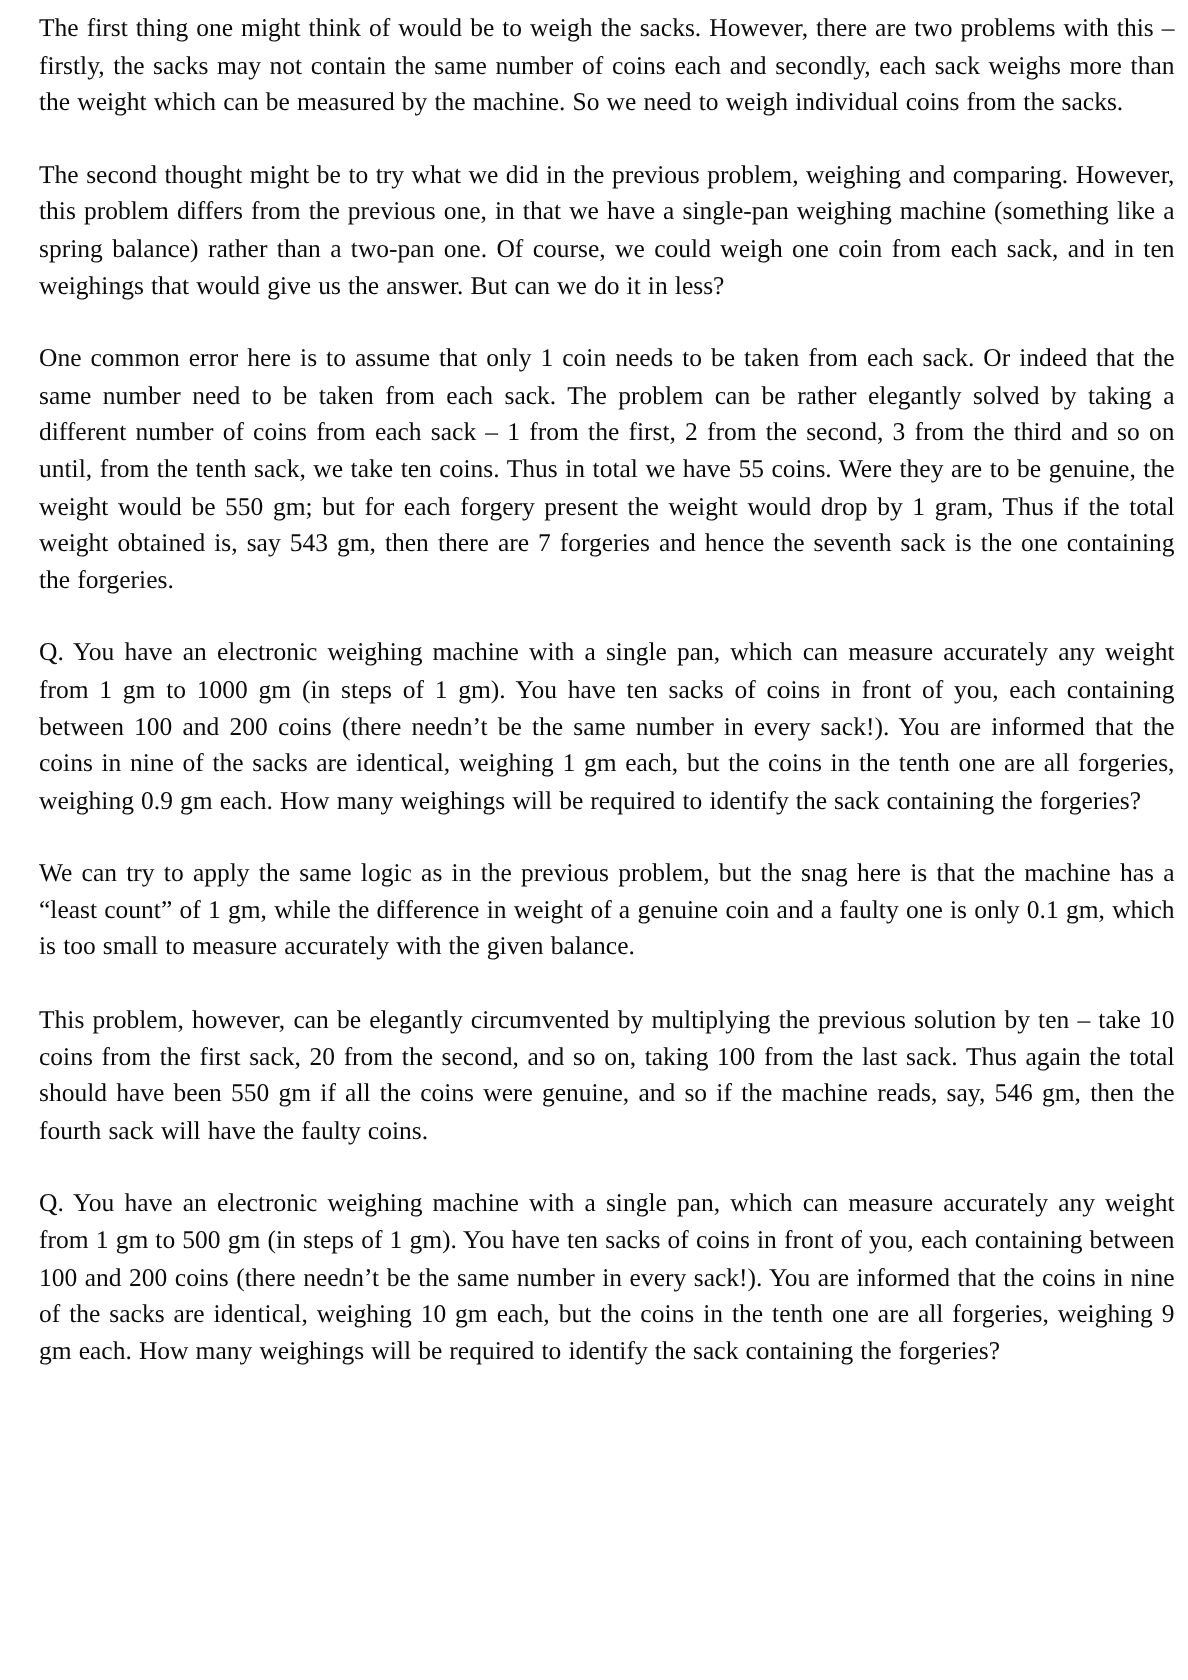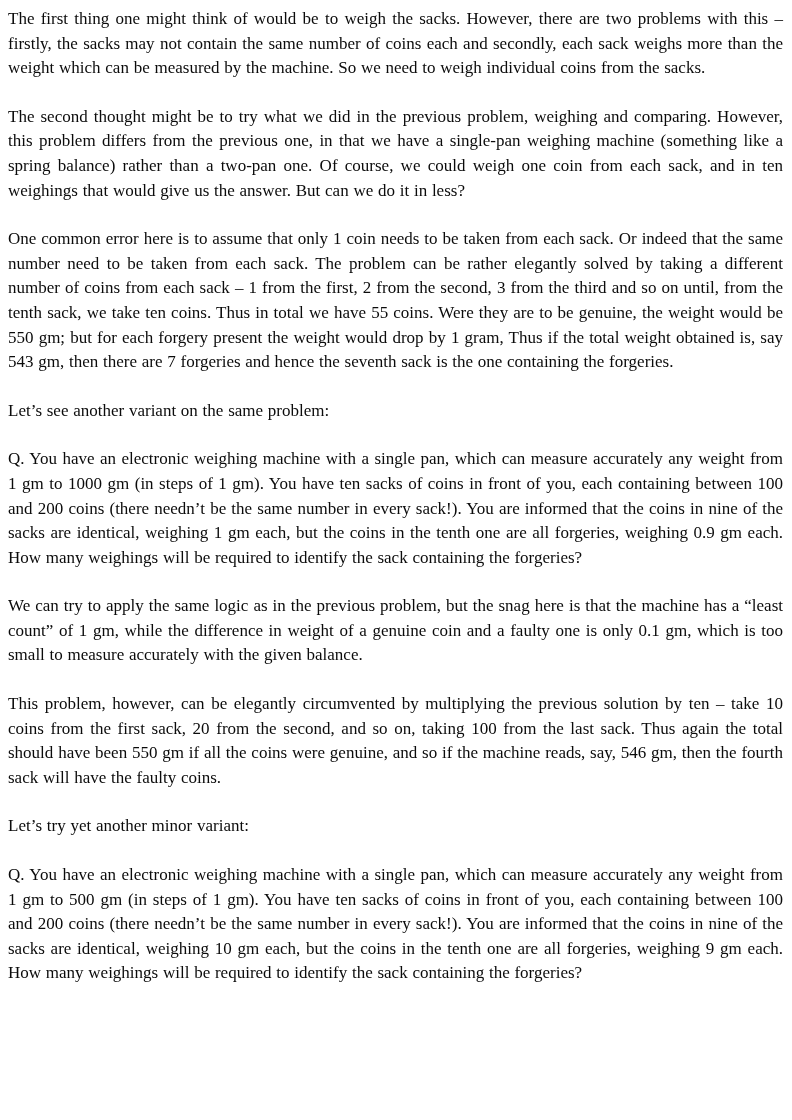--- a/index.html
+++ b/index.html
@@ -4,21 +4,21 @@
 <style>
   html, body {
     margin: 0;
     padding: 0;
     background: #ffffff;
   }
   .page {
     width: 792px;
     height: 1120px;
     box-sizing: border-box;
-    padding: 7px 9px 0 8px;
+    padding: 7px 9px 0 26px;
     background: #ffffff;
     color: #0b0b0b;
     font-family: "Liberation Serif", "DejaVu Serif", serif;
     overflow: hidden;
   }
   .para {
     font-size: 17px;
     line-height: 24.6px;
     text-align: justify;
     margin: 0 0 24px 0;
@@ -34,24 +34,22 @@
 </head>
 <body>
 
 <div class="page">
   <p class="para">The first thing one might think of would be to weigh the sacks. However, there are two problems with this – firstly, the sacks may not contain the same number of coins each and secondly, each sack weighs more than the weight which can be measured by the machine. So we need to weigh individual coins from the sacks.</p>
 
   <p class="para">The second thought might be to try what we did in the previous problem, weighing and comparing. However, this problem differs from the previous one, in that we have a single-pan weighing machine (something like a spring balance) rather than a two-pan one. Of course, we could weigh one coin from each sack, and in ten weighings that would give us the answer. But can we do it in less?</p>
 
   <p class="para">One common error here is to assume that only 1 coin needs to be taken from each sack. Or indeed that the same number need to be taken from each sack. The problem can be rather elegantly solved by taking a different number of coins from each sack – 1 from the first, 2 from the second, 3 from the third and so on until, from the tenth sack, we take ten coins. Thus in total we have 55 coins. Were they are to be genuine, the weight would be 550 gm; but for each forgery present the weight would drop by 1 gram, Thus if the total weight obtained is, say 543 gm, then there are 7 forgeries and hence the seventh sack is the one containing the forgeries.</p>
 
-  <p class="para lead-in">Let’s see another variant on the same problem:</p>
 
   <p class="para bold">Q. You have an electronic weighing machine with a single pan, which can measure accurately any weight from 1 gm to 1000 gm (in steps of 1 gm). You have ten sacks of coins in front of you, each containing between 100 and 200 coins (there needn’t be the same number in every sack!). You are informed that the coins in nine of the sacks are identical, weighing 1 gm each, but the coins in the tenth one are all forgeries, weighing 0.9 gm each. How many weighings will be required to identify the sack containing the forgeries?</p>
 
   <p class="para">We can try to apply the same logic as in the previous problem, but the snag here is that the machine has a “least count” of 1 gm, while the difference in weight of a genuine coin and a faulty one is only 0.1 gm, which is too small to measure accurately with the given balance.</p>
 
   <p class="para">This problem, however, can be elegantly circumvented by multiplying the previous solution by ten – take 10 coins from the first sack, 20 from the second, and so on, taking 100 from the last sack. Thus again the total should have been 550 gm if all the coins were genuine, and so if the machine reads, say, 546 gm, then the fourth sack will have the faulty coins.</p>
 
-  <p class="para lead-in">Let’s try yet another minor variant:</p>
 
   <p class="para bold">Q. You have an electronic weighing machine with a single pan, which can measure accurately any weight from 1 gm to 500 gm (in steps of 1 gm). You have ten sacks of coins in front of you, each containing between 100 and 200 coins (there needn’t be the same number in every sack!). You are informed that the coins in nine of the sacks are identical, weighing 10 gm each, but the coins in the tenth one are all forgeries, weighing 9 gm each. How many weighings will be required to identify the sack containing the forgeries?</p>
 </div>
 
 </body></html>

